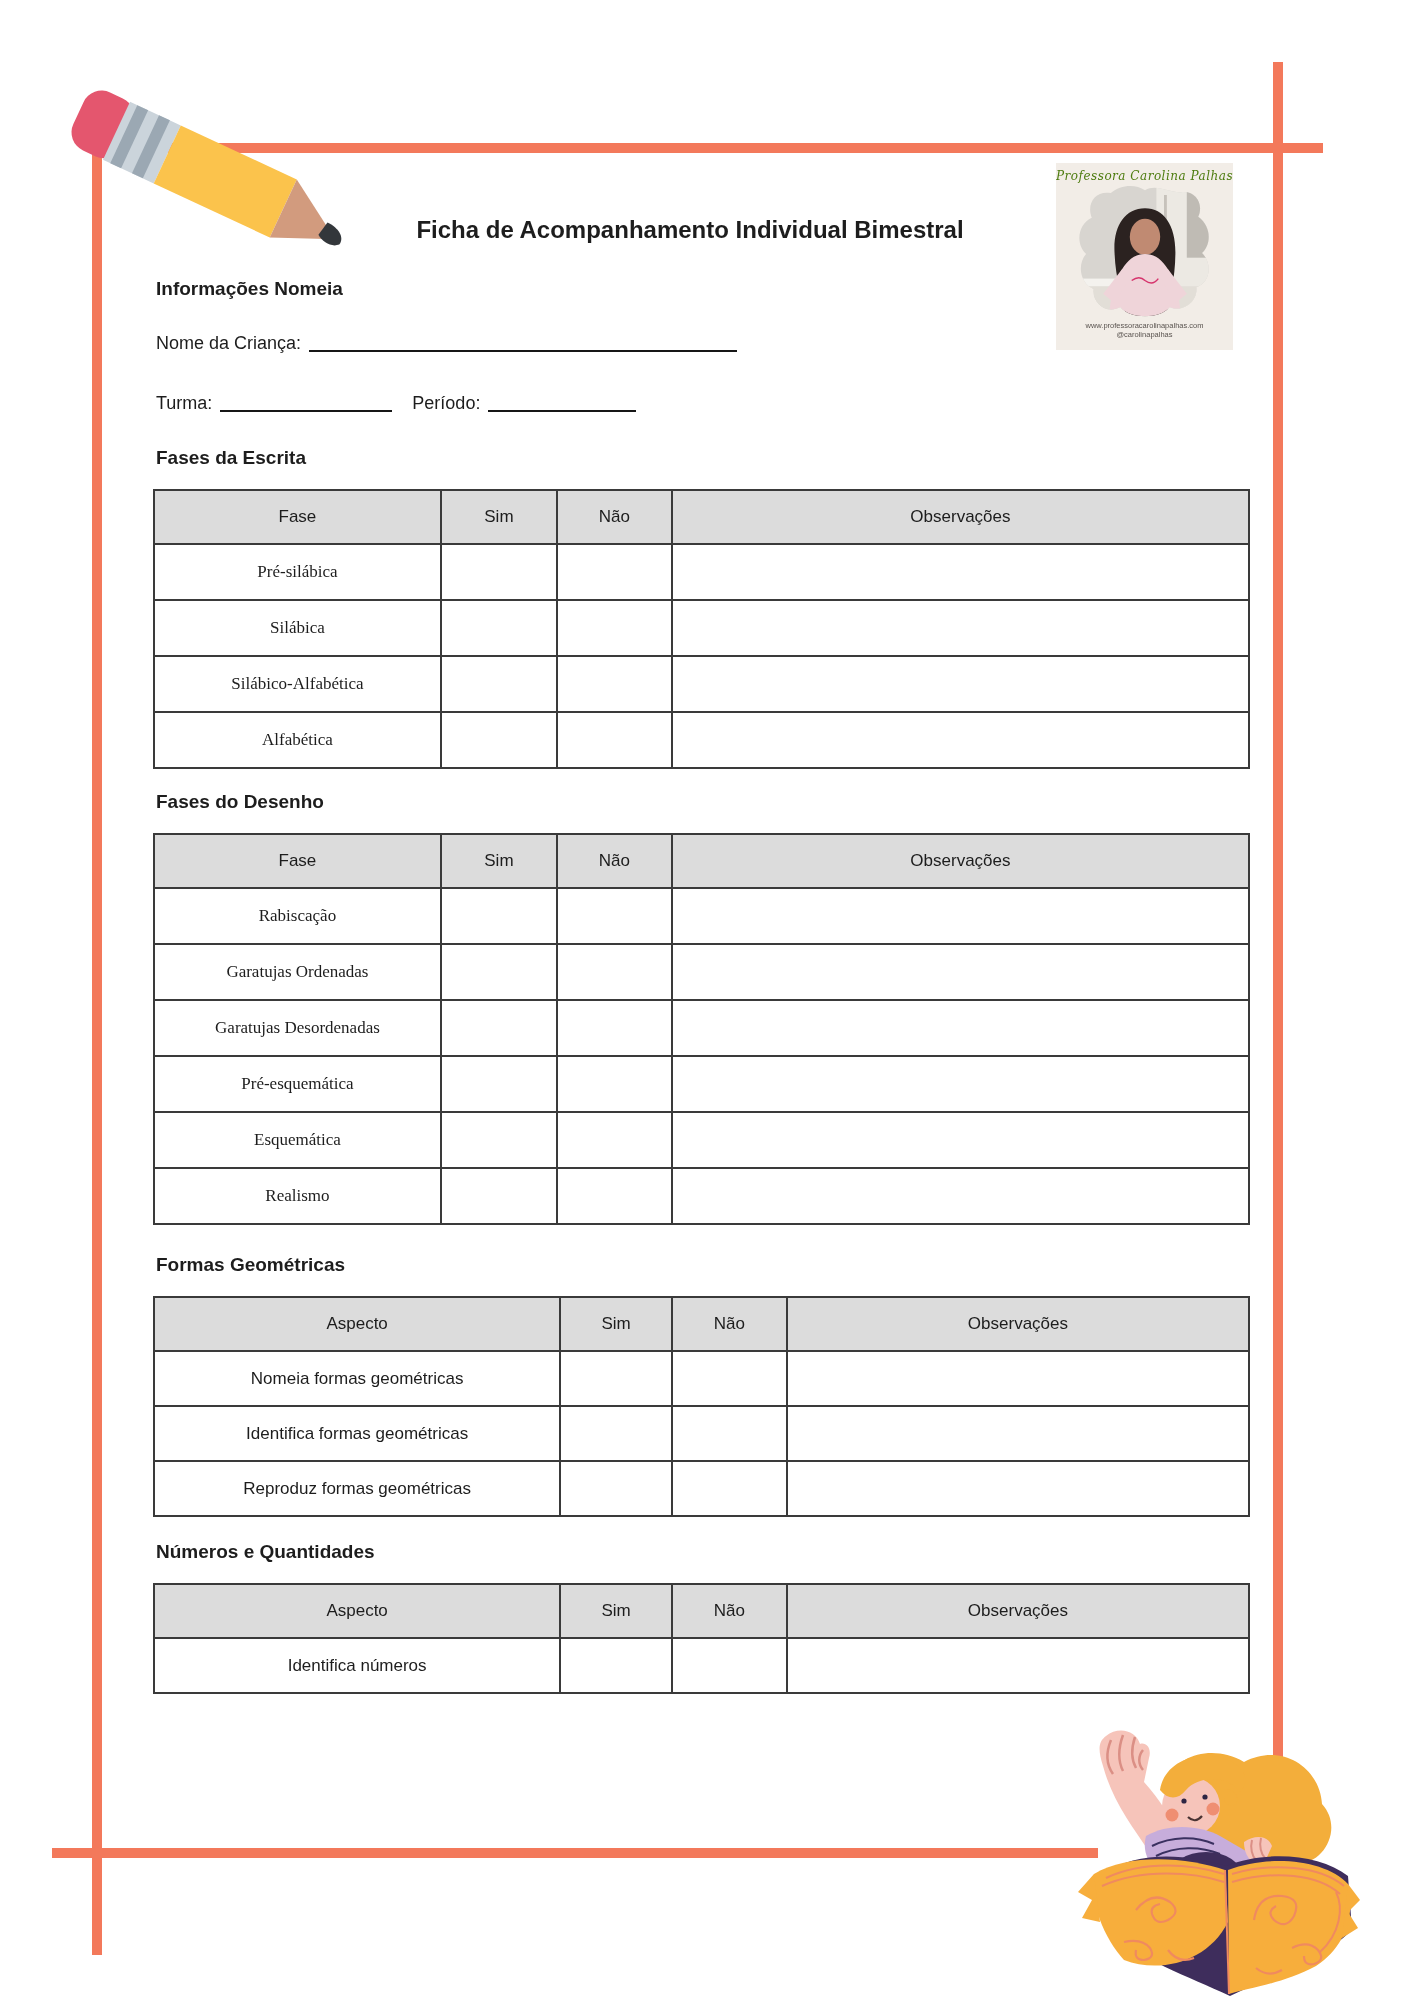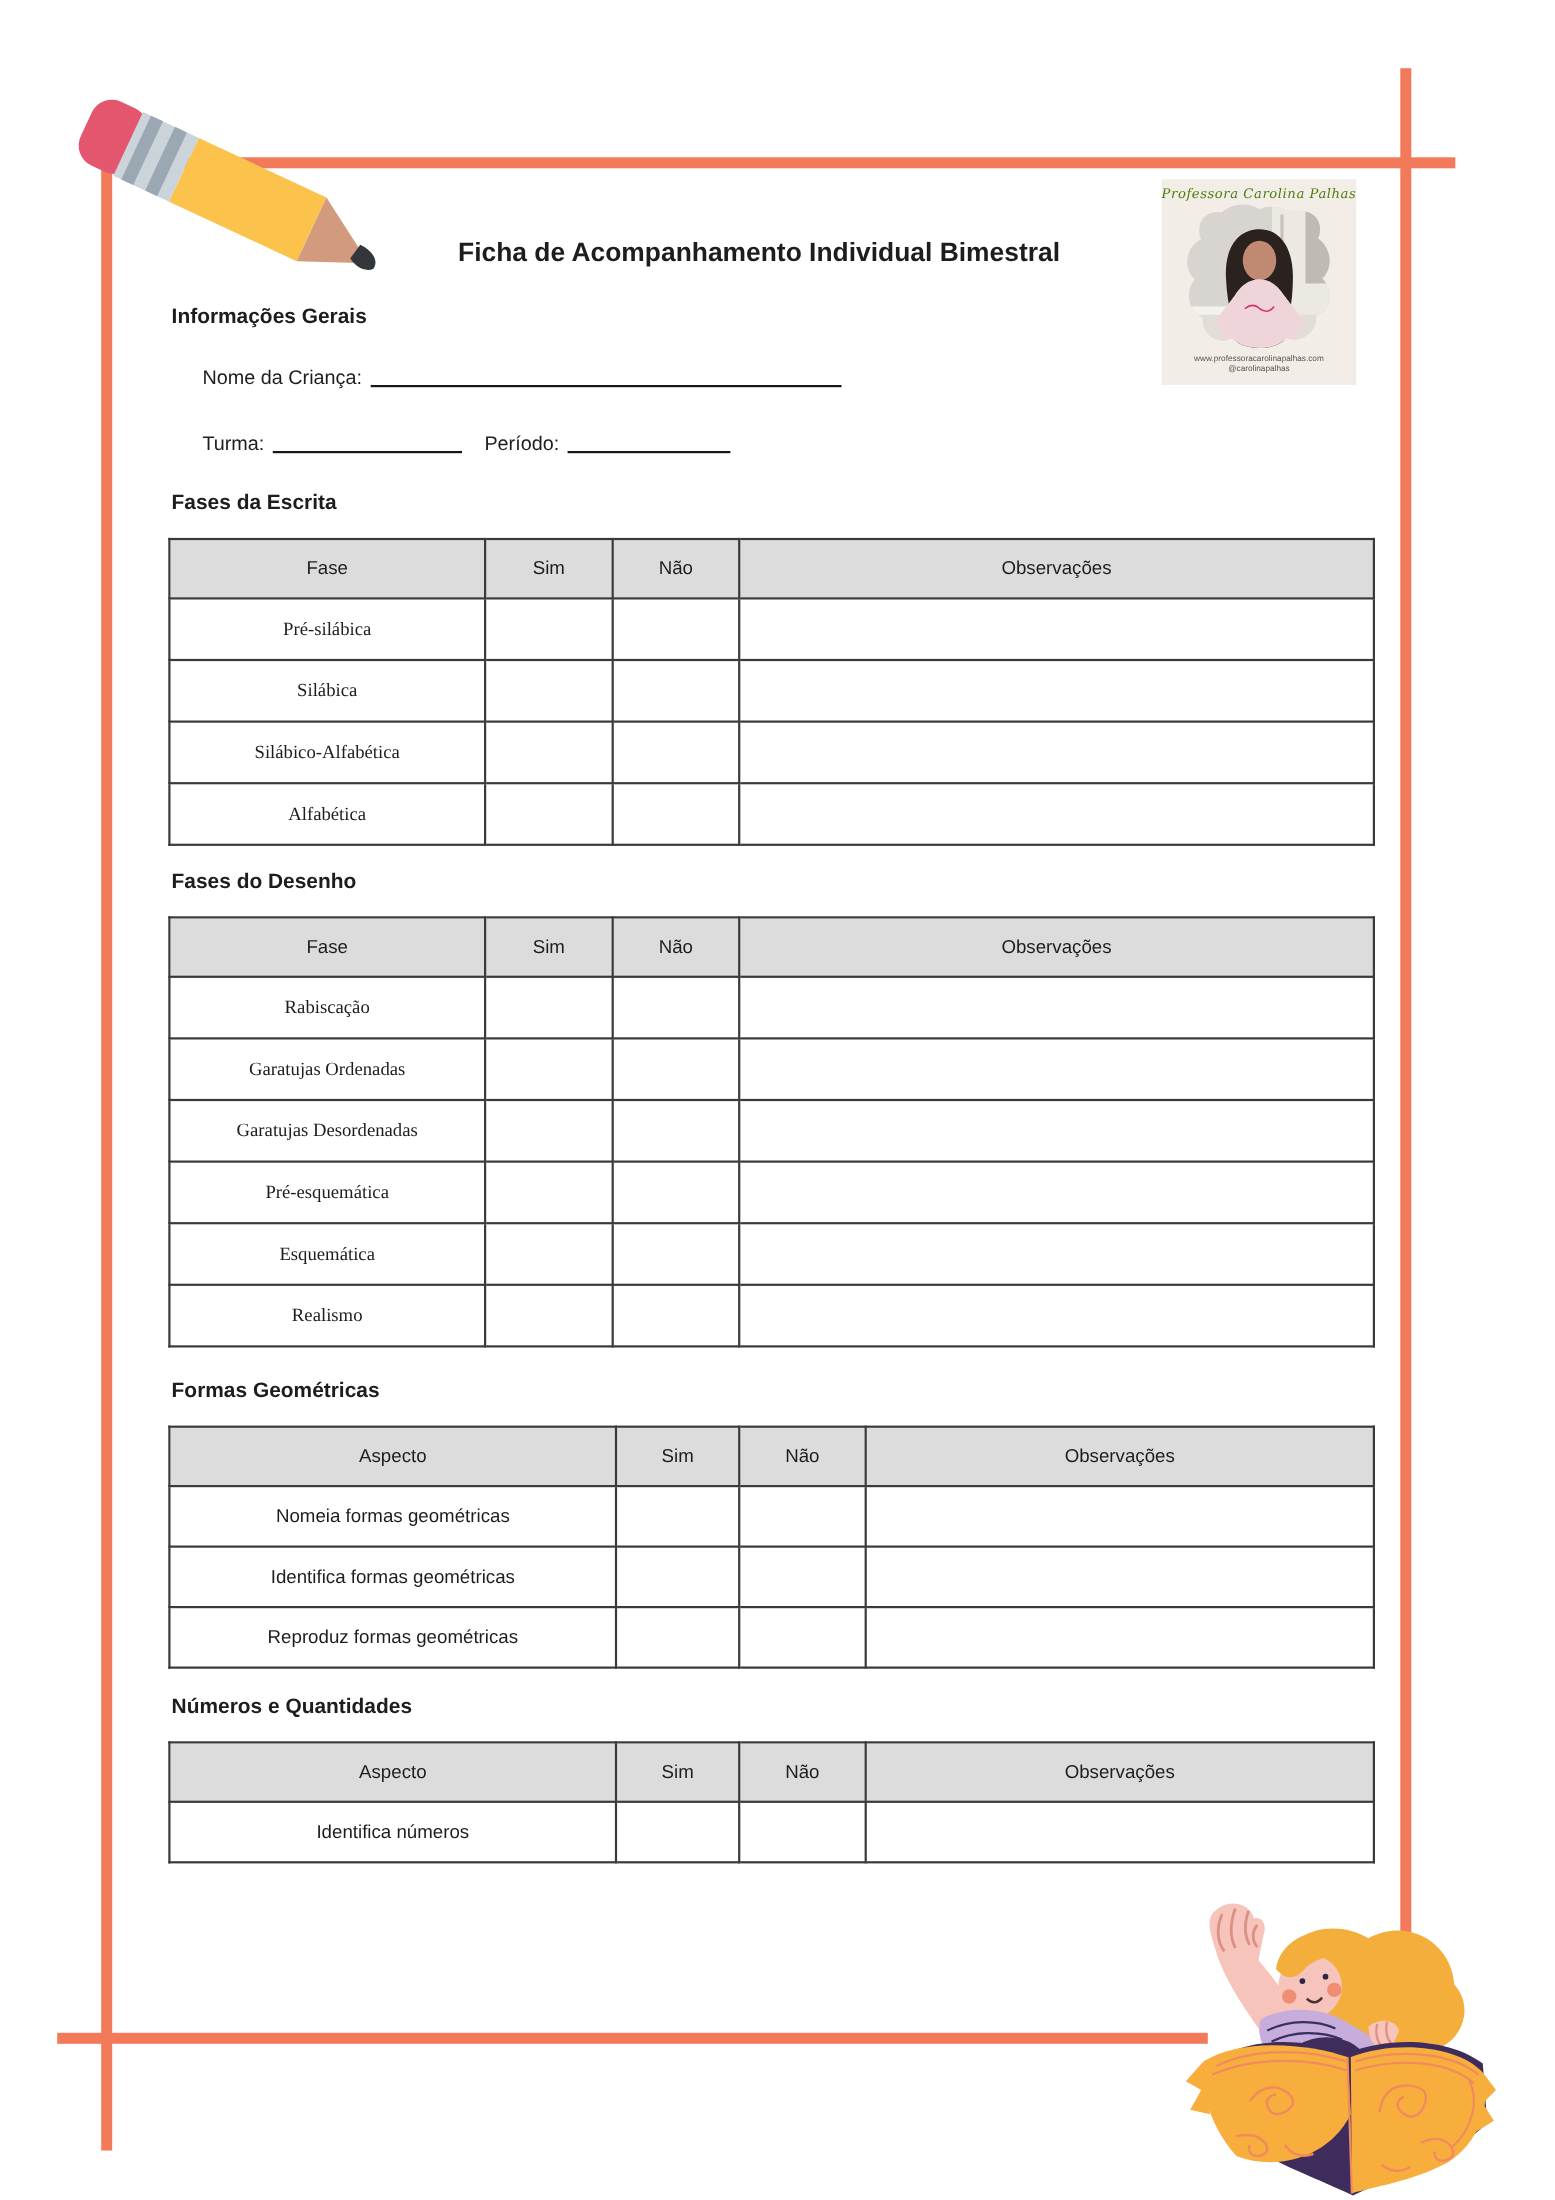--- a/index.html
+++ b/index.html
@@ -39,21 +39,21 @@
     font-size:12px;color:#4d7c0f;padding-top:6px;letter-spacing:.5px;
     white-space:nowrap;overflow:hidden;
   }
   .badge-photo{display:block;margin:2px auto 0 auto;}
   .badge-site{font-size:7.5px;color:#5A5450;margin-top:2px;}
   .badge-handle{font-size:7.5px;color:#5A5450;}
   
   .section-heading{
     position:absolute;left:156px;font-size:19px;font-weight:700;
   }
-  .info-row{position:absolute;left:156px;font-size:18px;white-space:nowrap;margin-left:28px;}
+  .info-row{position:absolute;left:156px;font-size:18px;white-space:nowrap;}
   .fill-line{
     display:inline-block;border-bottom:2px solid #161616;height:16px;
     vertical-align:-3px;
   }
   .line-name{width:428px;margin-left:8px;}
   .line-turma{width:172px;margin-left:8px;margin-right:20px;}
   .line-periodo{width:148px;margin-left:8px;}
   
   table.form-table{
     position:absolute;left:153px;width:1097px;
@@ -118,21 +118,21 @@
         <path d="M80,72 C70,72 62,78 56,88 C48,100 44,116 42,138 L118,138 C116,116 112,100 104,88 C98,78 90,72 80,72 Z" fill="#EFD4D9"></path>
         <path d="M56,88 L36,114 L48,124 L62,100 Z" fill="#EFD4D9"></path>
         <path d="M104,88 L124,114 L112,124 L98,100 Z" fill="#EFD4D9"></path>
         <path d="M66,100 q8,-6 14,0 q8,6 14,-2" stroke="#D6336C" stroke-width="1.5" fill="none"></path>
       </g>
     </svg>
     <div class="badge-site">www.professoracarolinapalhas.com</div>
     <div class="badge-handle">@carolinapalhas</div>
   </div>
 
-  <div class="section-heading" style="top:278px;">Informações Gerais</div>
+  <div class="section-heading" style="top:278px;">Informações Nomeia</div>
 
   <div class="info-row" style="top:333px;">
     <span>Nome da Criança:</span><span class="fill-line line-name"></span>
   </div>
 
   <div class="info-row" style="top:393px;text-align:right;">
     <span>Turma:</span><span class="fill-line line-turma"></span><span>Período:</span><span class="fill-line line-periodo"></span>
   </div>
 
   <div class="section-heading" style="top:447px;text-align:center;">Fases da Escrita</div>

